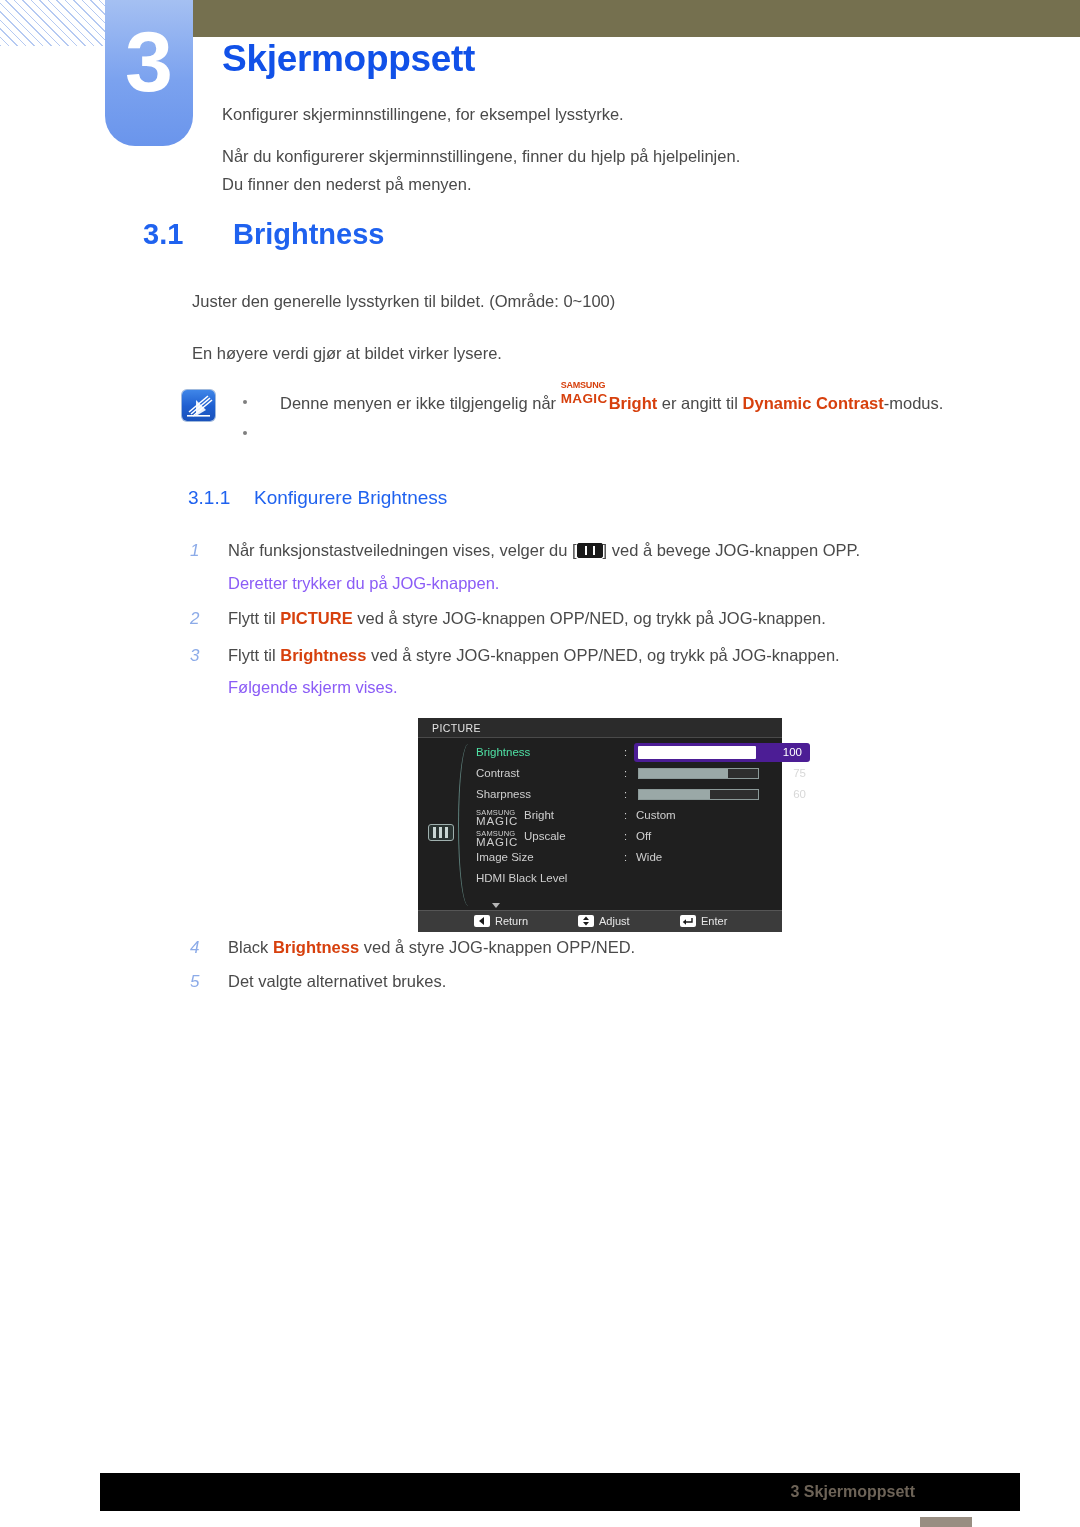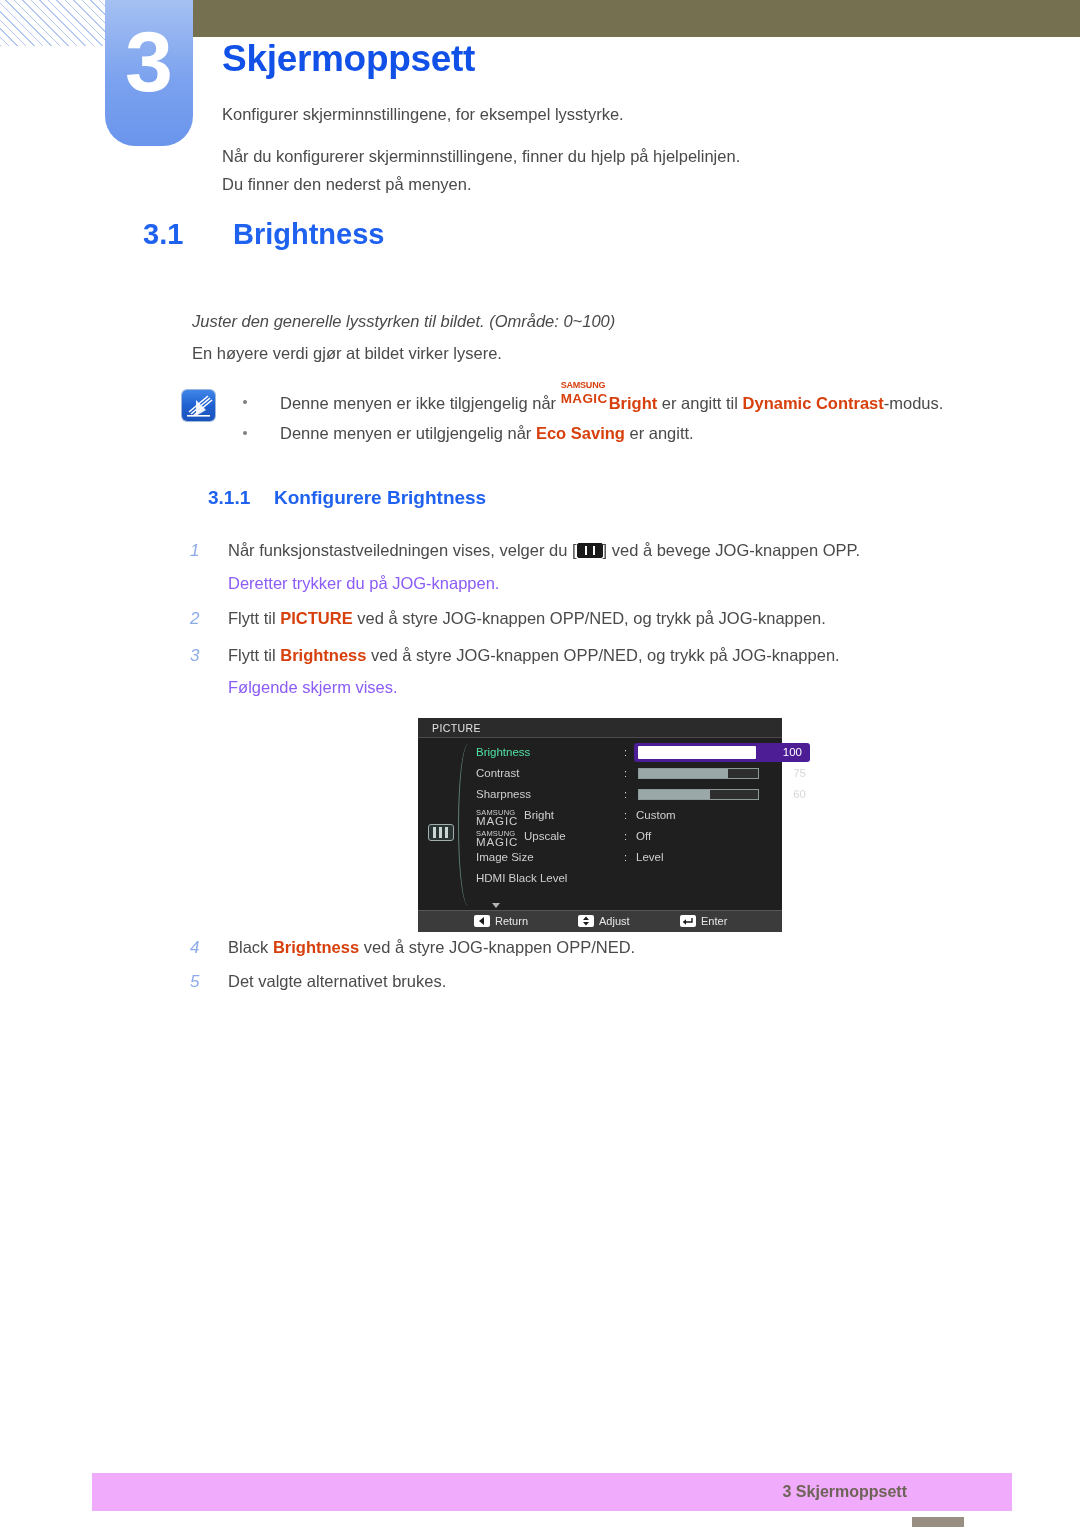--- a/index.html
+++ b/index.html
@@ -76,35 +76,34 @@
     font-size: 29px;
     font-weight: bold;
     color: #1f62ef;
   }
   .h2 .num { display: inline-block; width: 90px; margin-left: 43px; }
 
   .h3 {
     position: absolute;
     left: 188px; top: 487px;
     font-size: 19px;
-    font-weight: bold;
+    font-weight: normal;
     color: #1f62ef;
-    margin-left: 20px;
   }
   .h3 .num { display: inline-block; width: 66px; }
 
   
   .para {
     position: absolute;
     left: 192px;
     font-size: 16.5px;
     color: #4a4a4a;
     white-space: nowrap;
   }
-  .para-a { top: 312px; font-style: italic; }
+  .para-a { top: 292px; }
   .para-b { top: 344px; }
 
   
   .note-icon {
     position: absolute;
     left: 182px; top: 390px;
     width: 33px; height: 31px;
     border-radius: 5px;
     background: linear-gradient(180deg, #3f86e8 0%, #1f5fd0 52%, #1a52bb 100%);
     box-shadow: 0 0 0 1px #9fb9dd;
@@ -357,23 +356,23 @@
     position: relative;
   }
   .key svg { position: absolute; left: 0; top: 0; }
   .fi-return { left: 56px; }
   .fi-adjust { left: 160px; }
   .fi-enter  { left: 262px; }
 
   
   .footer-bar {
     position: absolute;
-    left: 92px; bottom: 16px;
+    left: 100px; bottom: 16px;
     width: 920px; height: 38px;
-    background: #f0abfc;
+    background: #000000;
   }
   .footer-text {
     position: absolute;
     right: 105px; top: 10px;
     font-size: 16px;
     font-weight: bold;
     color: #6d6357;
     white-space: nowrap;
   }
   .footer-page {
@@ -420,21 +419,20 @@
   </svg>
 </div>
 
 <div class="note-row note-1">
   <span class="bullet"></span>
   <span class="note-txt"><span>Denne menyen er ikke tilgjengelig når </span><span class="magicwrap"><span class="s">SAMSUNG</span><span class="m">MAGIC</span></span><span class="orange">Bright</span><span> er angitt til </span><span class="orange">Dynamic Contrast</span><span>-modus.</span></span>
 </div>
 
 <div class="note-row note-2">
   <span class="bullet"></span>
-  <span class="note-txt"><span>Denne menyen er utilgjengelig når </span><span class="orange">Eco Saving</span><span> er angitt.</span></span>
 </div>
 
 <div class="h3">
   <span class="num">3.1.1</span><span>Konfigurere Brightness</span>
 </div>
 
 <div class="step s1">
   <span class="n">1</span><span>Når funksjonstastveiledningen vises, velger du [</span><span class="inline-pic-icon"></span><span>] ved å bevege JOG-knappen OPP.</span>
 </div>
 <div class="substep s1b">Deretter trykker du på JOG-knappen.</div>
@@ -508,21 +506,21 @@
           <span class="mg">MAGIC</span>
           <span class="rest">Upscale</span>
         </span>
         <span class="ocolon">:</span>
         <span class="oval">Off</span>
       </div>
 
       <div class="orow">
         <span class="olabel">Image Size</span>
         <span class="ocolon">:</span>
-        <span class="oval">Level</span>
+        <span class="oval">Wide</span>
       </div>
 
       <div class="orow">
         <span class="olabel" style="width:160px">HDMI Black Level</span>
       </div>
 
     </div>
 
     <div class="osd-arrow"></div>
   </div>

